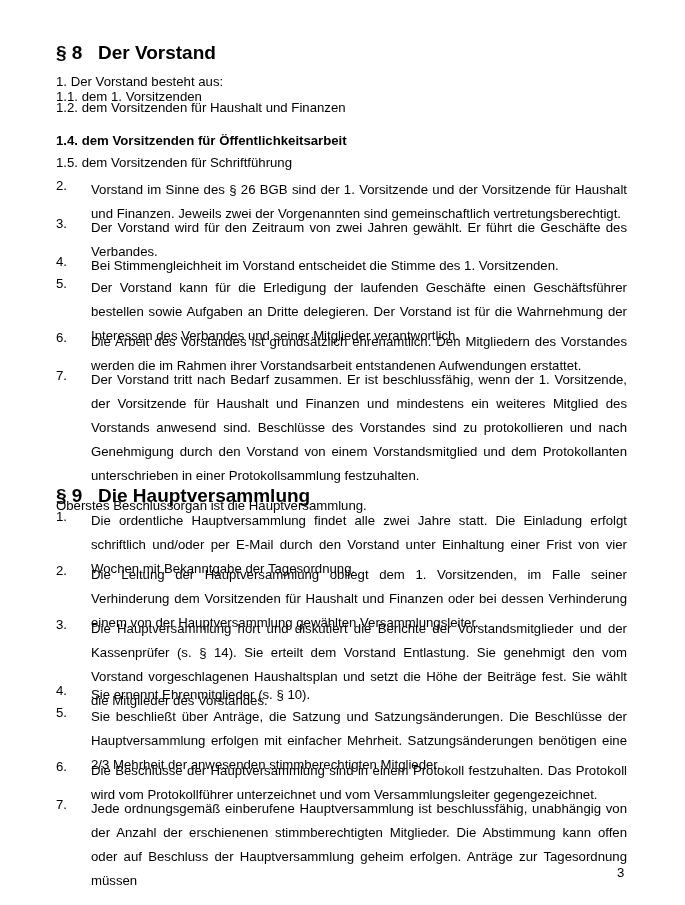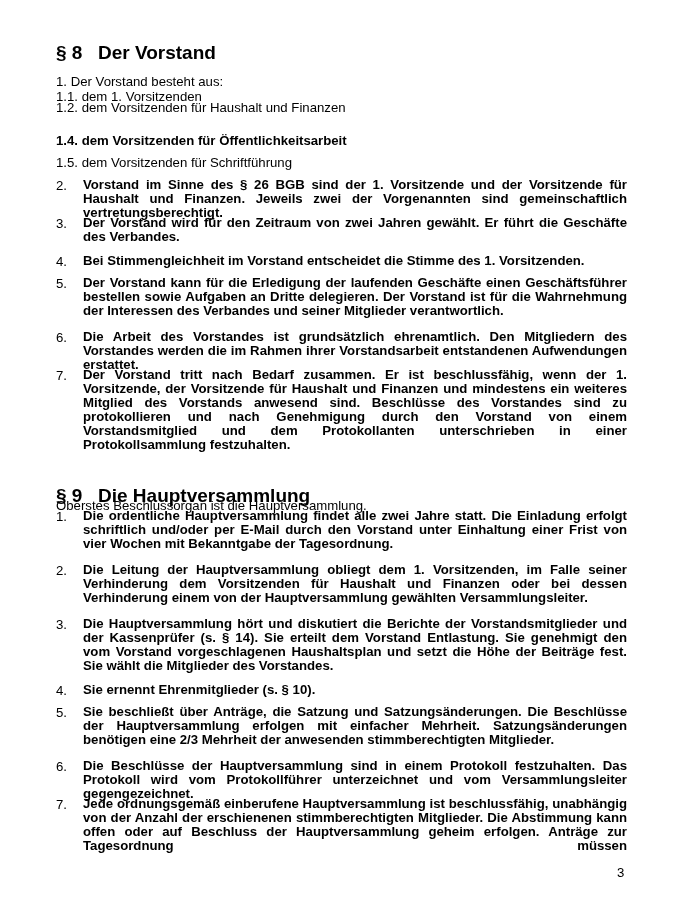--- a/index.html
+++ b/index.html
@@ -6,21 +6,21 @@
   body {
     width: 685px; height: 905px; position: relative; overflow: hidden;
     font-family: "Liberation Sans", sans-serif; color: #000; font-size: 13.2px;
   }
   .page { position: absolute; left: 56px; top: 0; width: 571px; }
   .sec-head { position: absolute; left: 0; font-weight: bold; font-size: 19px; line-height: 16px; white-space: nowrap; }
   .sec-head .num { display: inline-block; width: 42px; }
   .line { position: absolute; left: 0; line-height: 16px; white-space: nowrap; }
   .item { position: absolute; left: 0; width: 571px; }
   .item .n { position: absolute; left: 0; top: 0; line-height: 16px; }
-  .item .t { margin-left: 27px; line-height: 14px; text-align: justify; font-weight: bold; }
+  .item .t { margin-left: 35px; line-height: 24px; text-align: justify; }
   .pagenum { position: absolute; left: 617px; top: 865px; line-height: 16px; }
 </style>
 </head>
 <body>
 
 <div class="page">
 
   <div class="sec-head" style="top:45px;">
     <span class="num">§ 8</span><span>Der Vorstand</span>
   </div>

